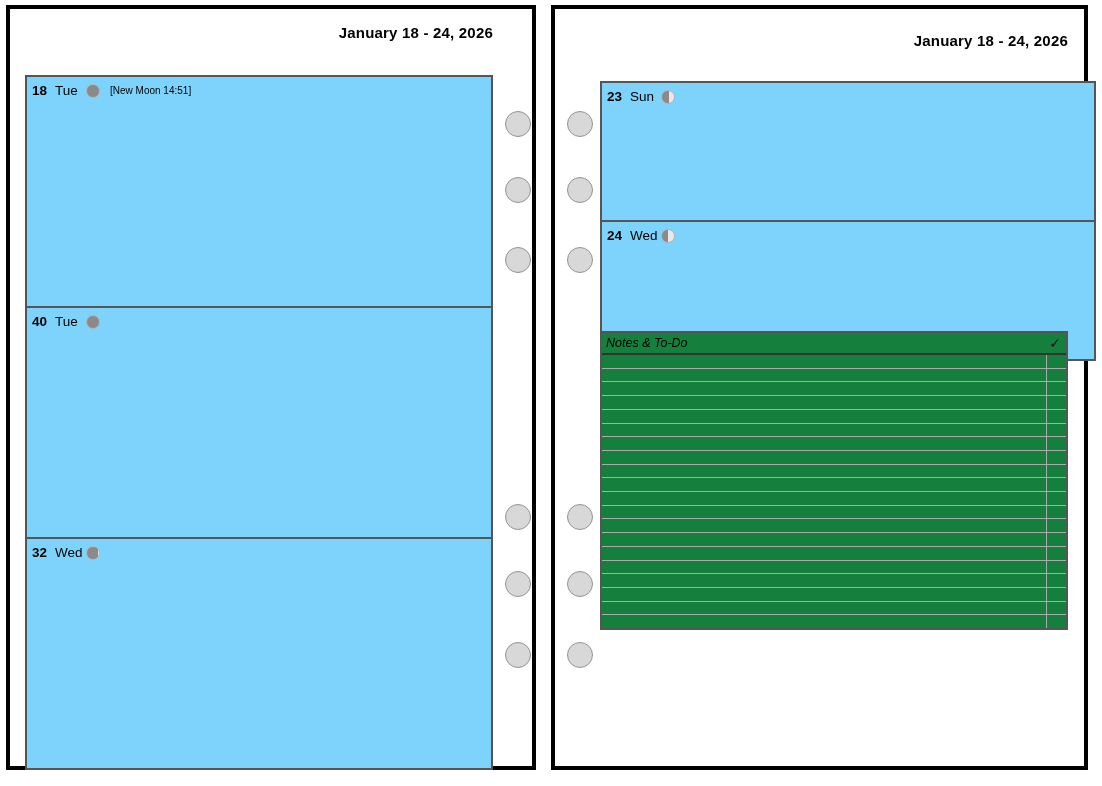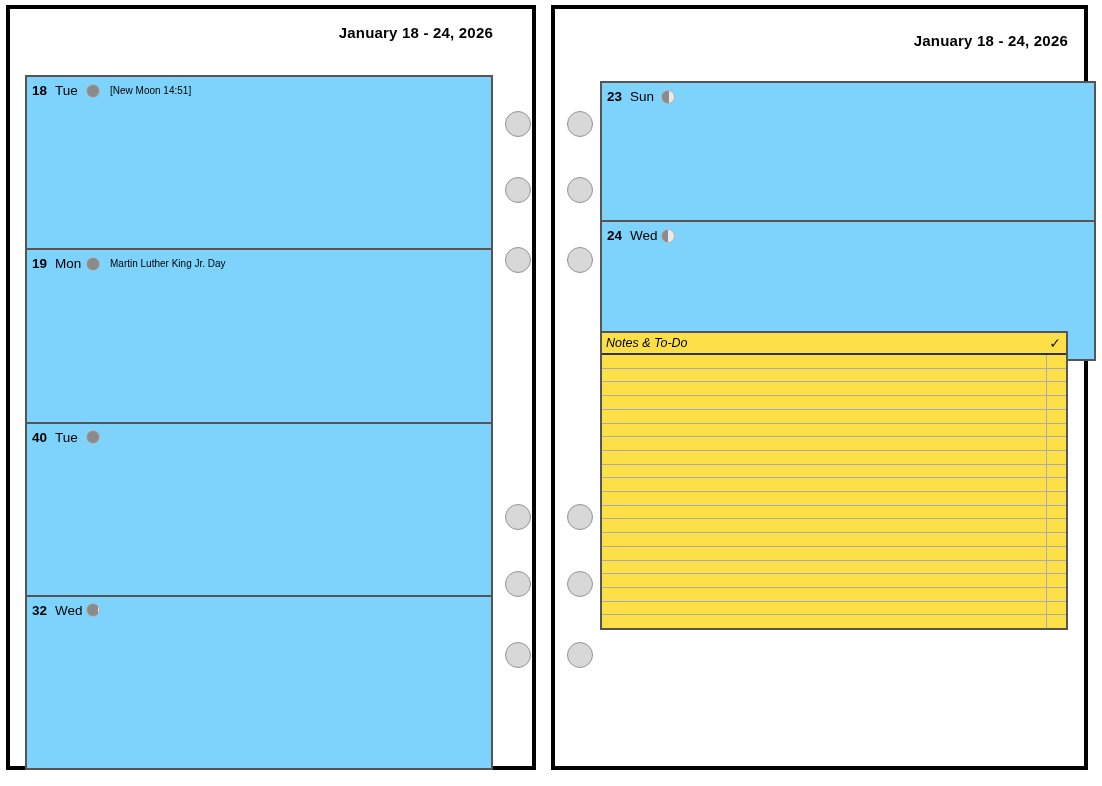--- a/index.html
+++ b/index.html
@@ -22,21 +22,21 @@
 
   .day-row { flex:1 1 0; border-bottom:2px solid #555; overflow:hidden; }
   .day-row:last-child { border-bottom:none;border-radius:22px; }
   .day-head { display:flex; align-items:center; padding:6px 0 0 5px; }
   .day-num  { font-weight:bold; font-size:13.5px; width:23px; }
   .day-name { font-size:13.5px; width:31px; }
   .moon { width:14px; height:14px; border-radius:50%; border:1px solid #b3b3b3; flex:0 0 auto; }
   .day-note { font-size:10px; margin-left:10px; white-space:nowrap; }
   .day-note:empty { display:none; }
 
-  .notes-box { position:absolute; left:45px; top:322px; width:468px; height:299px; border:2px solid #555; background:#fde047; }
+  .notes-box { position:absolute; left:45px; top:322px; width:468px; height:299px; border:2px solid #555; background:#15803d; }
   .notes-header { position:relative; height:22px; border-bottom:2px solid #333; font-style:italic; font-size:12.5px; padding:3px 0 0 4px; }
   .check-mark { position:absolute; right:5px; top:2px; font-size:14px; font-style:normal; color:#111; }
   .notes-lines { position:absolute; left:0; right:0; top:22px; bottom:0; display:flex; flex-direction:column; }
   .note-row { flex:1 1 0; border-bottom:1px solid #ababab; }
   .note-row:last-child { border-bottom:none; }
   .check-col { position:absolute; top:22px; bottom:0; right:19px; width:1px; background:#ababab; }
 
   .hole { position:absolute; width:26px; height:26px; border-radius:50%;
           background:#d8d8d8; border:1px solid #949494; }
   .page-left  .hole { left:495px; }
@@ -50,28 +50,20 @@
 <div class="page page-left">
   <div class="week-title">January 18 - 24, 2026</div>
 
   <div class="day-grid grid-left">
     <div class="day-row">
       <div class="day-head">
         <span class="day-num">18</span>
         <span class="day-name">Tue</span>
         <span class="moon" style="background: linear-gradient(90deg, rgb(138, 138, 138) 0px, rgb(138, 138, 138) 100%, rgb(233, 233, 233) 100%, rgb(233, 233, 233) 100%);"></span>
         <span class="day-note">[New Moon 14:51]</span>
-      </div>
-    </div>
-    <div class="day-row">
-      <div class="day-head">
-        <span class="day-num">19</span>
-        <span class="day-name">Mon</span>
-        <span class="moon" style="background: linear-gradient(90deg, rgb(138, 138, 138) 0px, rgb(138, 138, 138) 100%, rgb(233, 233, 233) 100%, rgb(233, 233, 233) 100%);"></span>
-        <span class="day-note">Martin Luther King Jr. Day</span>
       </div>
     </div>
     <div class="day-row">
       <div class="day-head">
         <span class="day-num">40</span>
         <span class="day-name">Tue</span>
         <span class="moon" style="background: linear-gradient(90deg, rgb(138, 138, 138) 0px, rgb(138, 138, 138) 98%, rgb(233, 233, 233) 98%, rgb(233, 233, 233) 100%);"></span>
 
       </div>
     </div>

